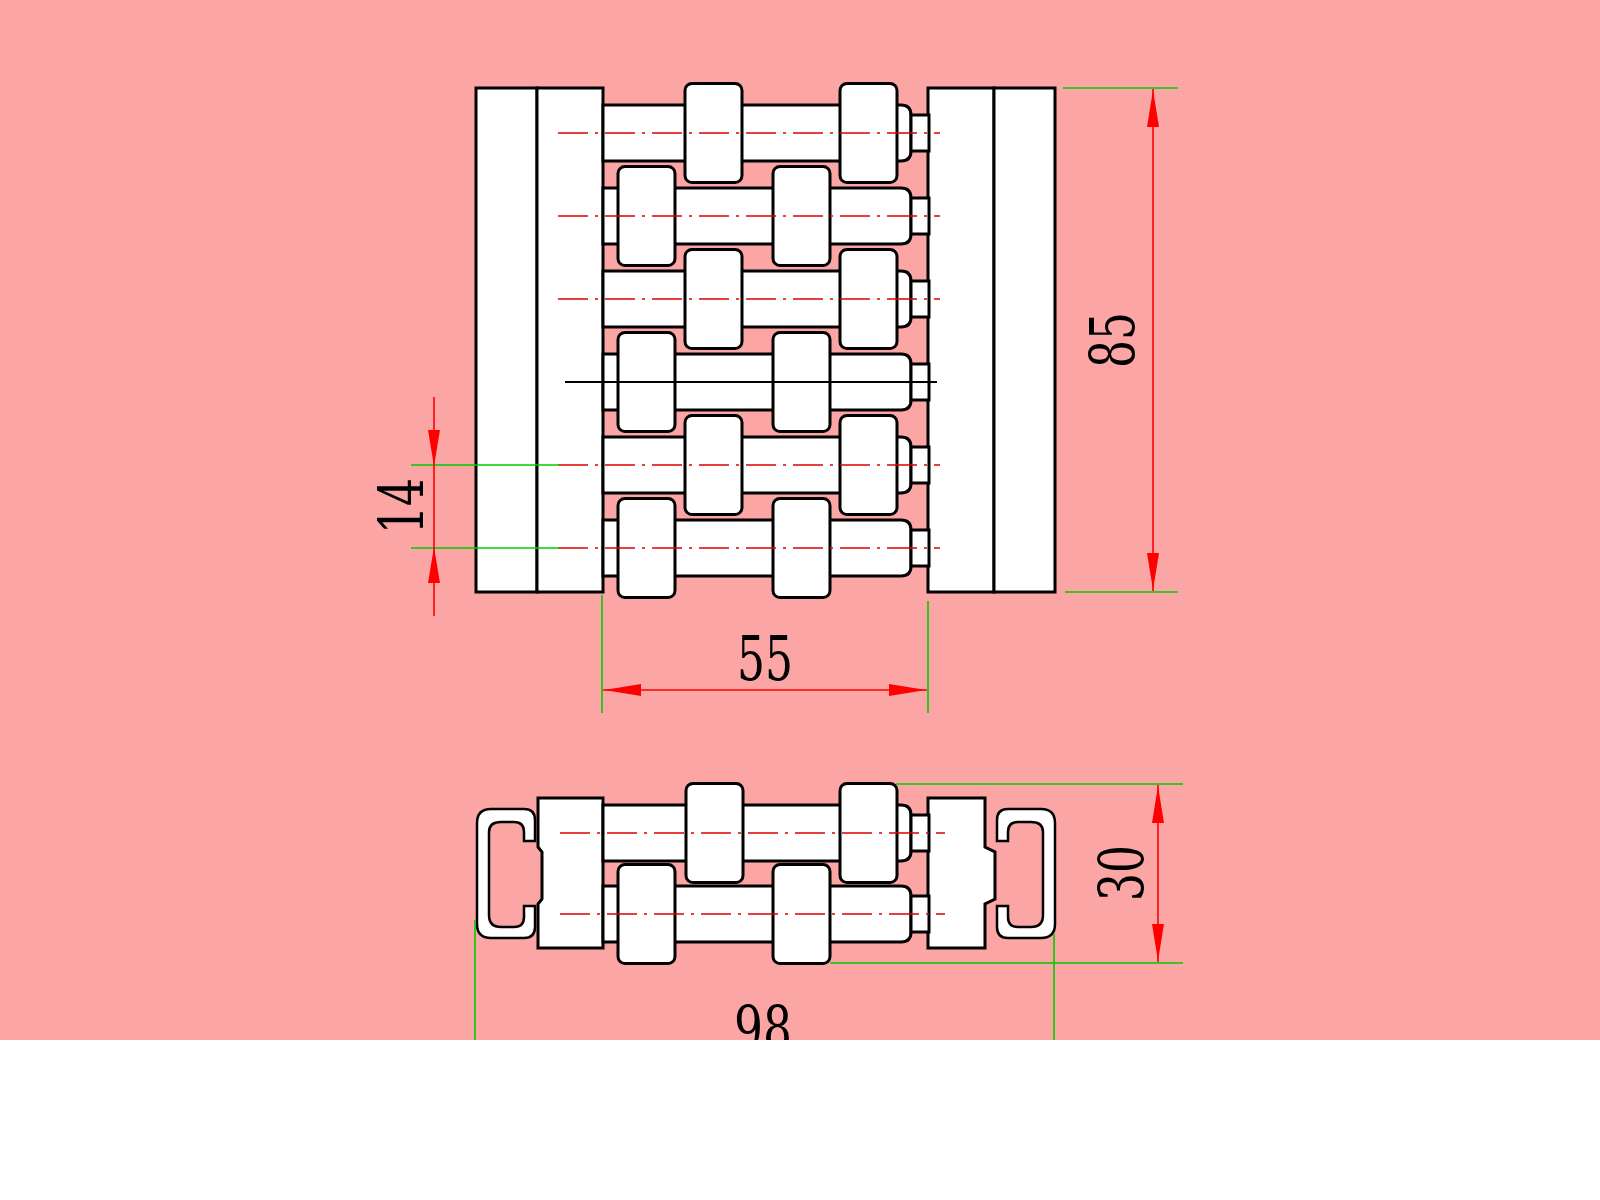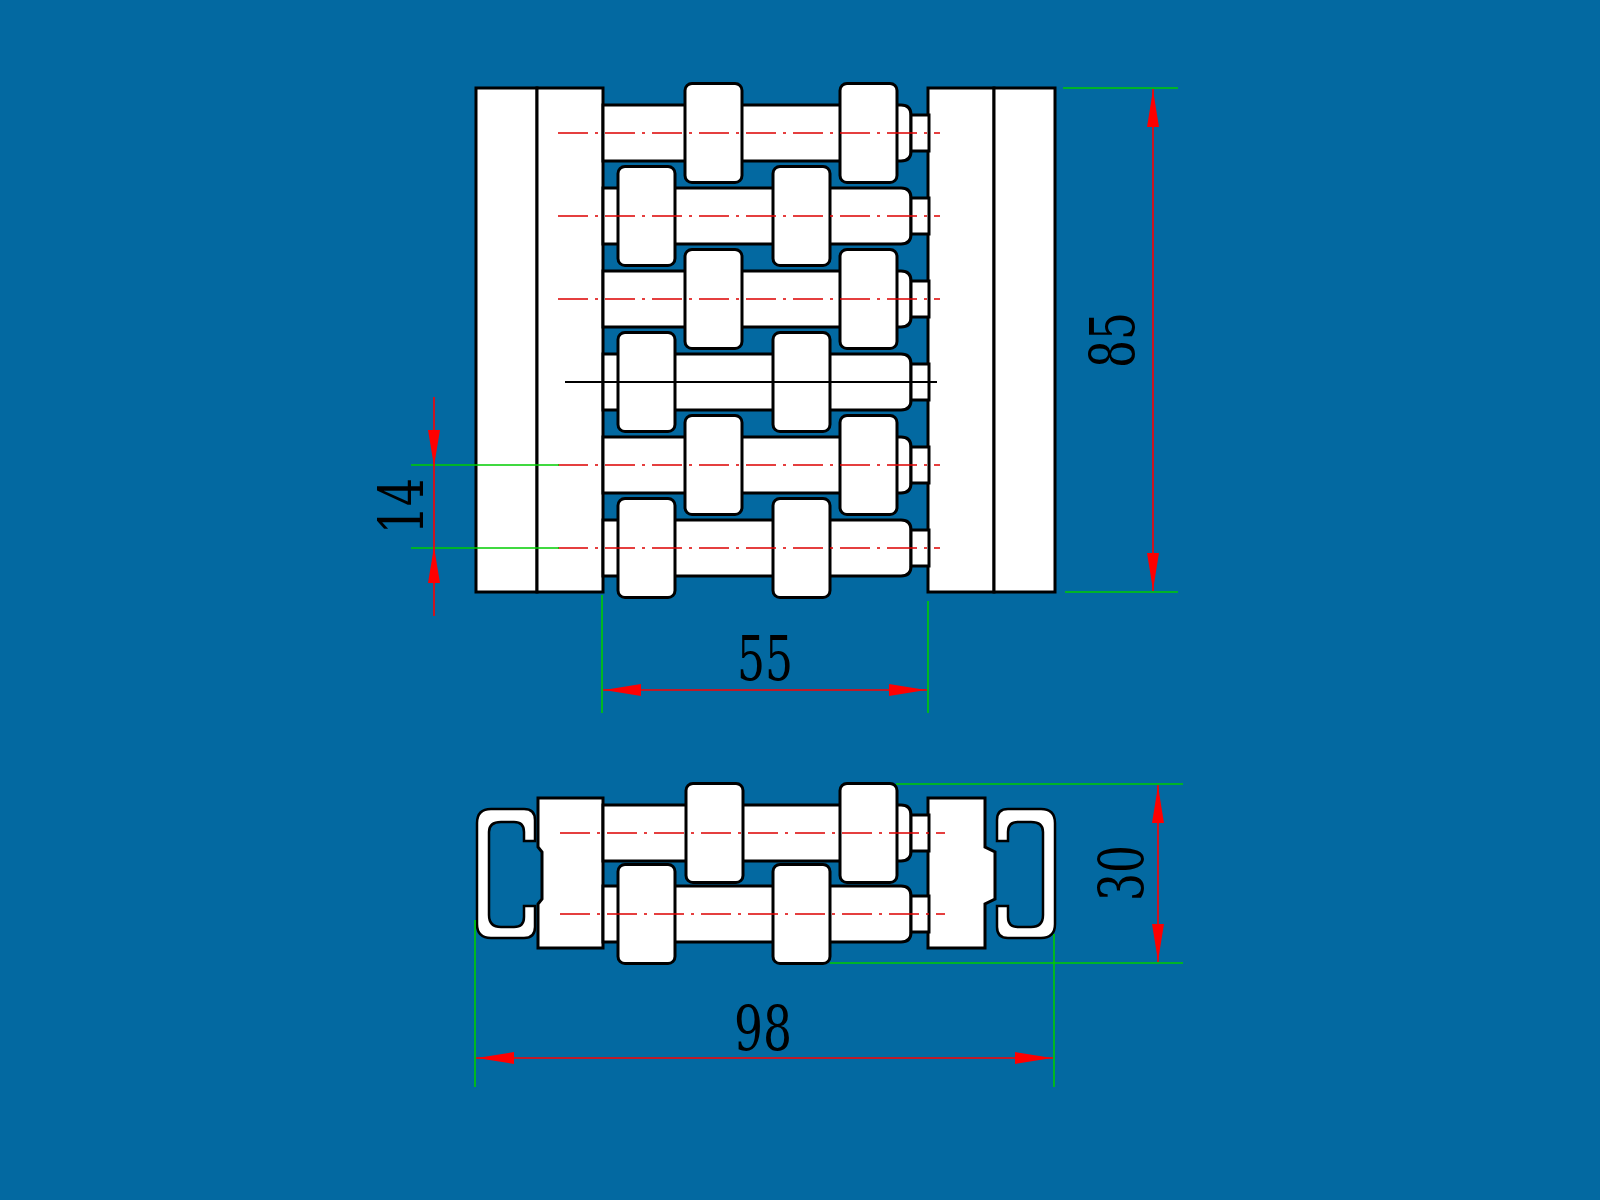--- a/index.html
+++ b/index.html
@@ -1,16 +1,16 @@
 <!DOCTYPE html>
 <html><head>
 <meta charset="utf-8">
 <style>
   html,body{margin:0;padding:0;background:#ffffff;}
-  #canvas{width:1600px;height:1200px;background:#0369a1;position:relative;overflow:hidden;}
+  #canvas{width:1600px;height:1040px;background:#fca5a5;position:relative;overflow:hidden;}
   svg{display:block;}
   text.dim{font-family:"DejaVu Serif","Liberation Serif",serif;fill:#000000;font-size:62px;}
 </style>
 </head>
 <body>
 
 <div id="canvas">
 <svg width="1600" height="1200" viewBox="0 0 1600 1200">
 
   <g fill="#ffffff" stroke="#000000" stroke-width="3">

